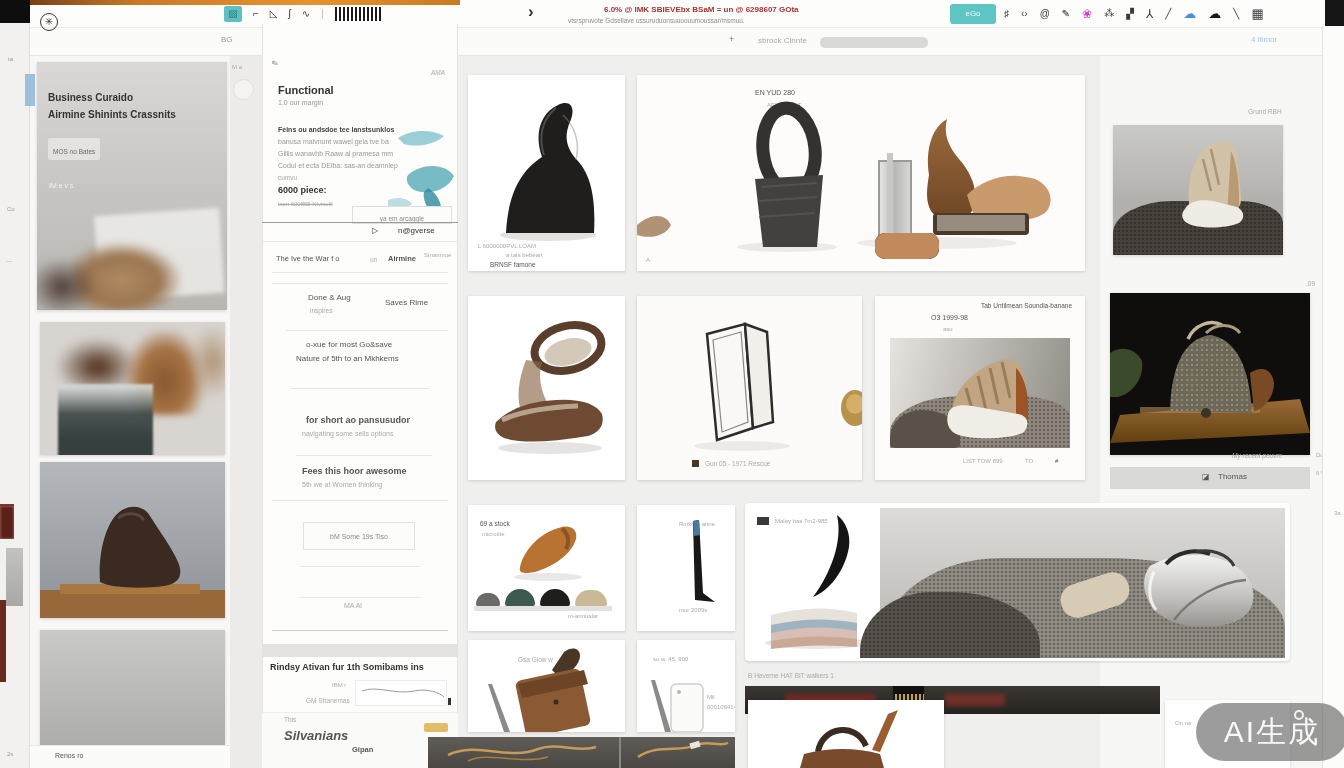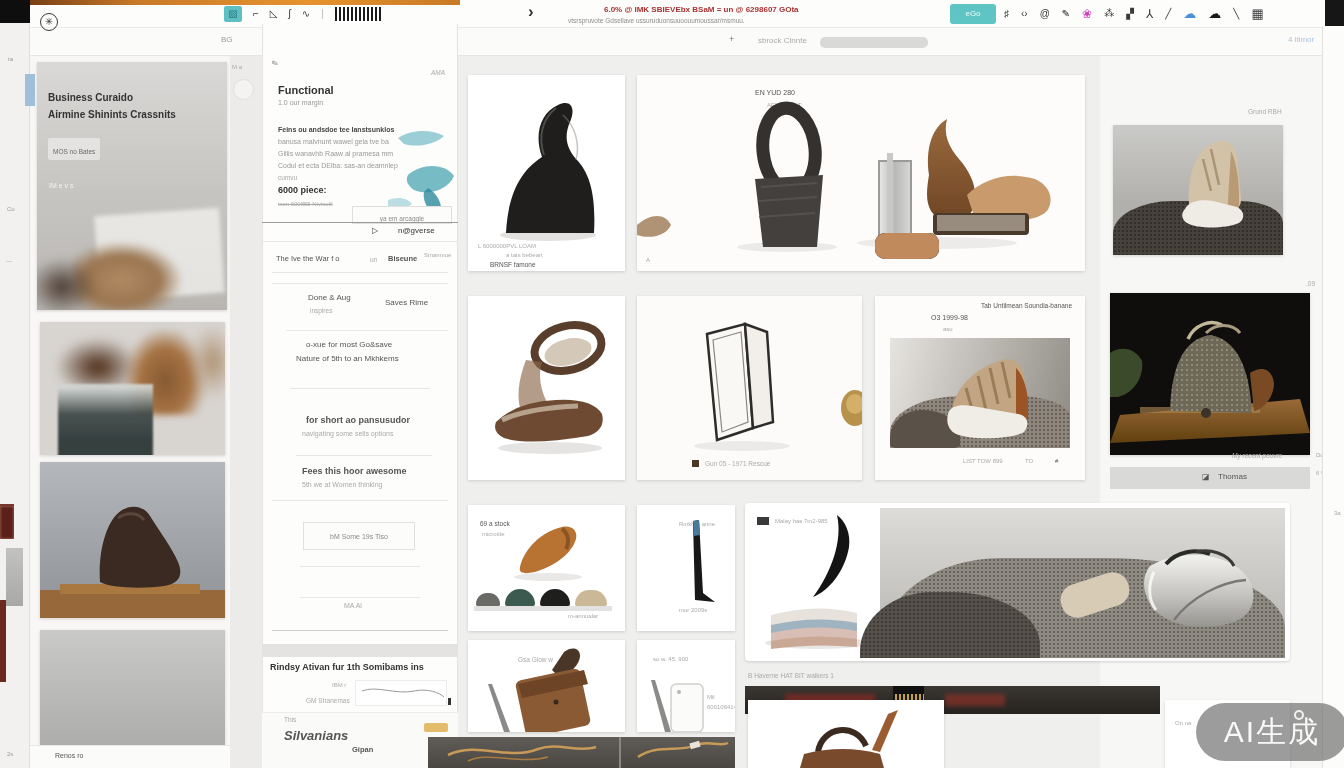--- a/index.html
+++ b/index.html
@@ -71,21 +71,21 @@
   <div class="abs" style="left:40px;top:13px;width:18px;height:18px;border:1.5px solid #3a3a3a;border-radius:50%;text-align:center;font-size:10px;line-height:16px;color:#3a3a3a;">
     <span>✳</span>
   </div>
   <span class="t t8 dk" style="left:38px;top:48px;margin-top:36px;">Tbisa brfsoare</span>
   <span class="t t8" style="left:221px;top:36px;">BG</span>
   <span class="t t9 dkk" style="left:277px;top:35px;">9</span>
   <span class="t t9 dk" style="left:294px;top:35px;letter-spacing:1px;">Private Book Moon</span>
   <span class="t t9" style="left:729px;top:35px;color:#777;">+</span>
   <span class="t t8 lt" style="left:758px;top:37px;">sbrock  Clnnte</span>
   <div class="abs" style="left:820px;top:37px;width:108px;height:11px;background:#d9d9d7;border-radius:5px;"></div>
-  <span class="t t8" style="left:1288px;top:36px;color:#a9c4e4;">4 itimor</span>
+  <span class="t t8" style="left:1251px;top:36px;color:#a9c4e4;">4 itimor</span>
   <span class="t t7 lt" style="left:1326px;top:37px;">D6</span>
 
   <div class="abs" style="left:0;top:23px;width:30px;height:745px;background:#f2f1ef;border-right:1px solid #e0dfdd;"></div>
   <span class="t t6" style="left:8px;top:56px;">ta</span>
   <span class="t t6" style="left:7px;top:206px;">Cu</span>
   <span class="t t6 lt" style="left:6px;top:258px;">—</span>
   <div class="abs" style="left:0;top:504px;width:14px;height:35px;background:#5c201a;border-top:2px solid #7a352c;box-shadow:inset 0 0 3px rgba(255,220,180,.5);"></div>
   <div class="abs" style="left:6px;top:548px;width:17px;height:58px;background:linear-gradient(#c2c2c0,#a8a8a6);"></div>
   <div class="abs" style="left:0;top:600px;width:6px;height:82px;background:#6a2a20;"></div>
   <span class="t t6" style="left:7px;top:751px;">2s</span>
@@ -158,21 +158,21 @@
     <span class="t65" style="position:static;color:#8a8a88;font-size:6.5px;line-height:18px;">ya em arcaggle</span>
   </div>
 
   <div class="hr" style="left:262px;top:222px;width:196px;border-top:1.5px solid #9a9a98;"></div>
   <span class="t t8 dkk" style="left:372px;top:227px;">▷</span>
   <span class="t t8 dkk" style="left:398px;top:227px;">n@gverse</span>
   <div class="hr" style="left:262px;top:241px;width:196px;"></div>
 
   <span class="t t75 dk" style="left:276px;top:255px;font-size:7.5px;">The Ive the War f o</span>
   <span class="t t65 lt" style="left:370px;top:256px;">un</span>
-  <span class="t t75 b dk" style="left:388px;top:255px;font-size:7.5px;">Biseune</span>
+  <span class="t t75 b dk" style="left:388px;top:255px;font-size:7.5px;">Airmine</span>
   <span class="t t6 lt" style="left:424px;top:252px;">Smanmue</span>
   <div class="hr" style="left:272px;top:272px;width:176px;"></div>
   <div class="hr" style="left:272px;top:283px;width:176px;"></div>
 
   <span class="t t8 dk" style="left:308px;top:294px;">Done &amp; Aug</span>
   <span class="t t65 lt" style="left:310px;top:307px;">inspires</span>
   <span class="t t8 dk" style="left:385px;top:299px;">Saves Rime</span>
   <div class="hr" style="left:286px;top:330px;width:162px;"></div>
 
   <span class="t t8 dk" style="left:306px;top:341px;">o-xue for most Go&amp;save</span>

